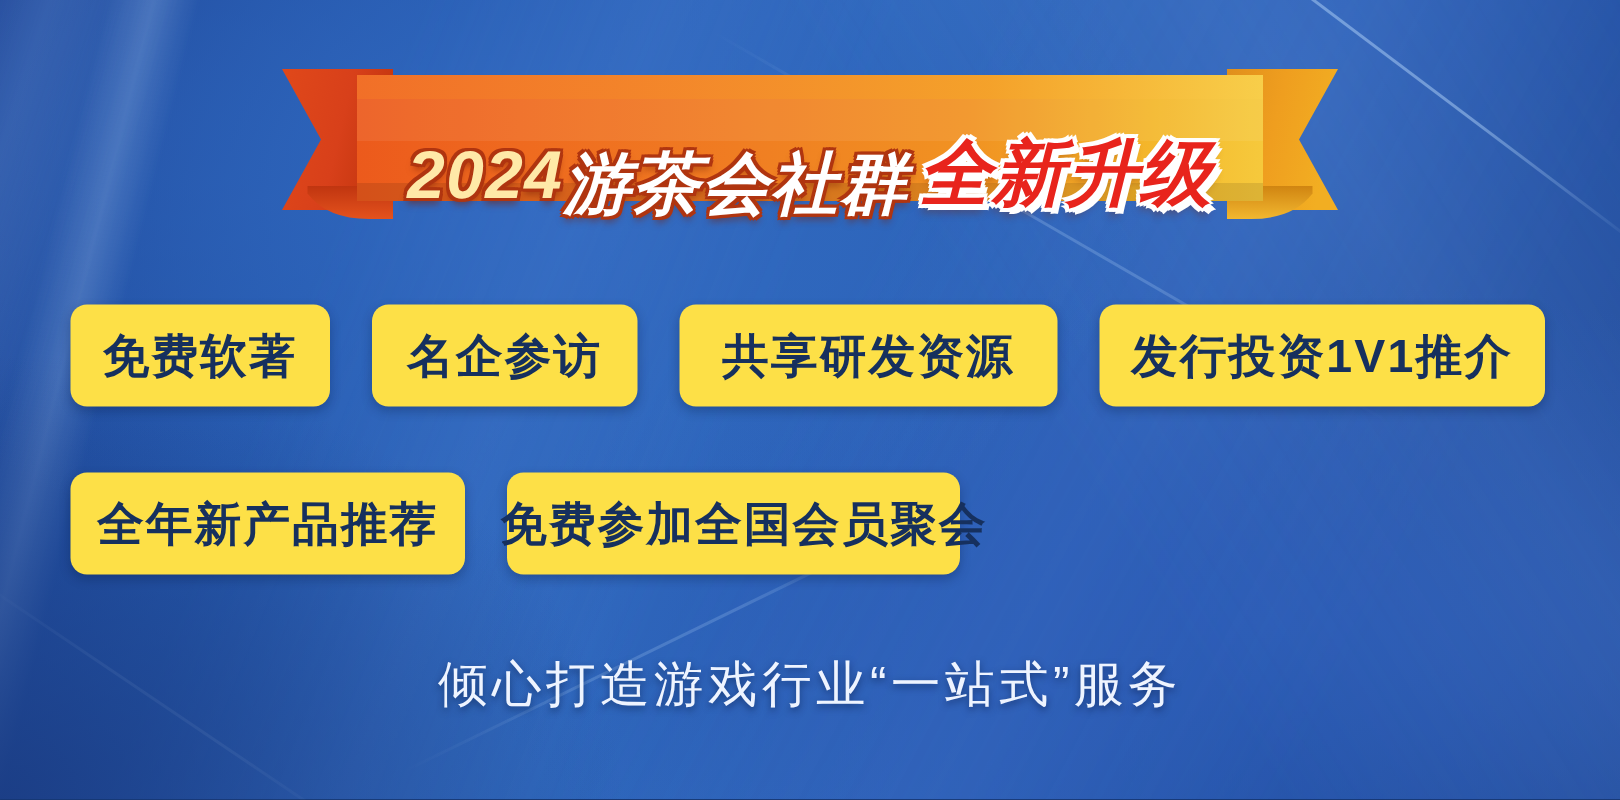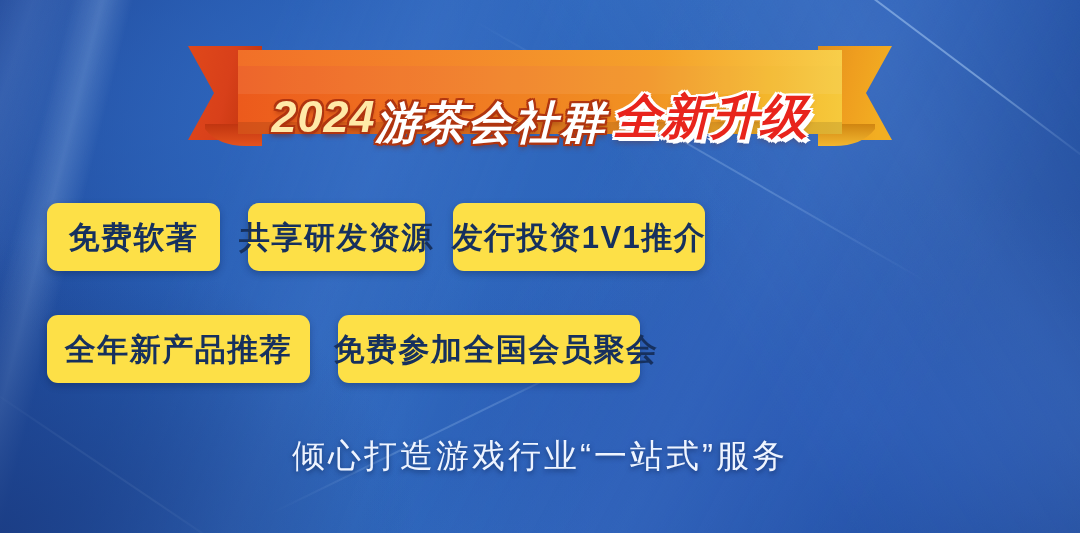--- a/index.html
+++ b/index.html
@@ -241,20 +241,23 @@
     <div class="ribbon-title">
       <span class="rt-year">2024</span><span class="rt-mid">游茶会社群</span><span class="rt-hl">全新升级</span>
     </div>
   </div>
 
   <div class="pill-row row-1">
     <div class="pill">
       <span class="pill-label">免费软著</span>
     </div>
     <div class="pill">
+      <span class="pill-label">名企参访</span>
+    </div>
+    <div class="pill">
       <span class="pill-label">共享研发资源</span>
     </div>
     <div class="pill">
       <span class="pill-label">发行投资1V1推介</span>
     </div>
   </div>
 
   <div class="pill-row row-2">
     <div class="pill">
       <span class="pill-label">全年新产品推荐</span>

